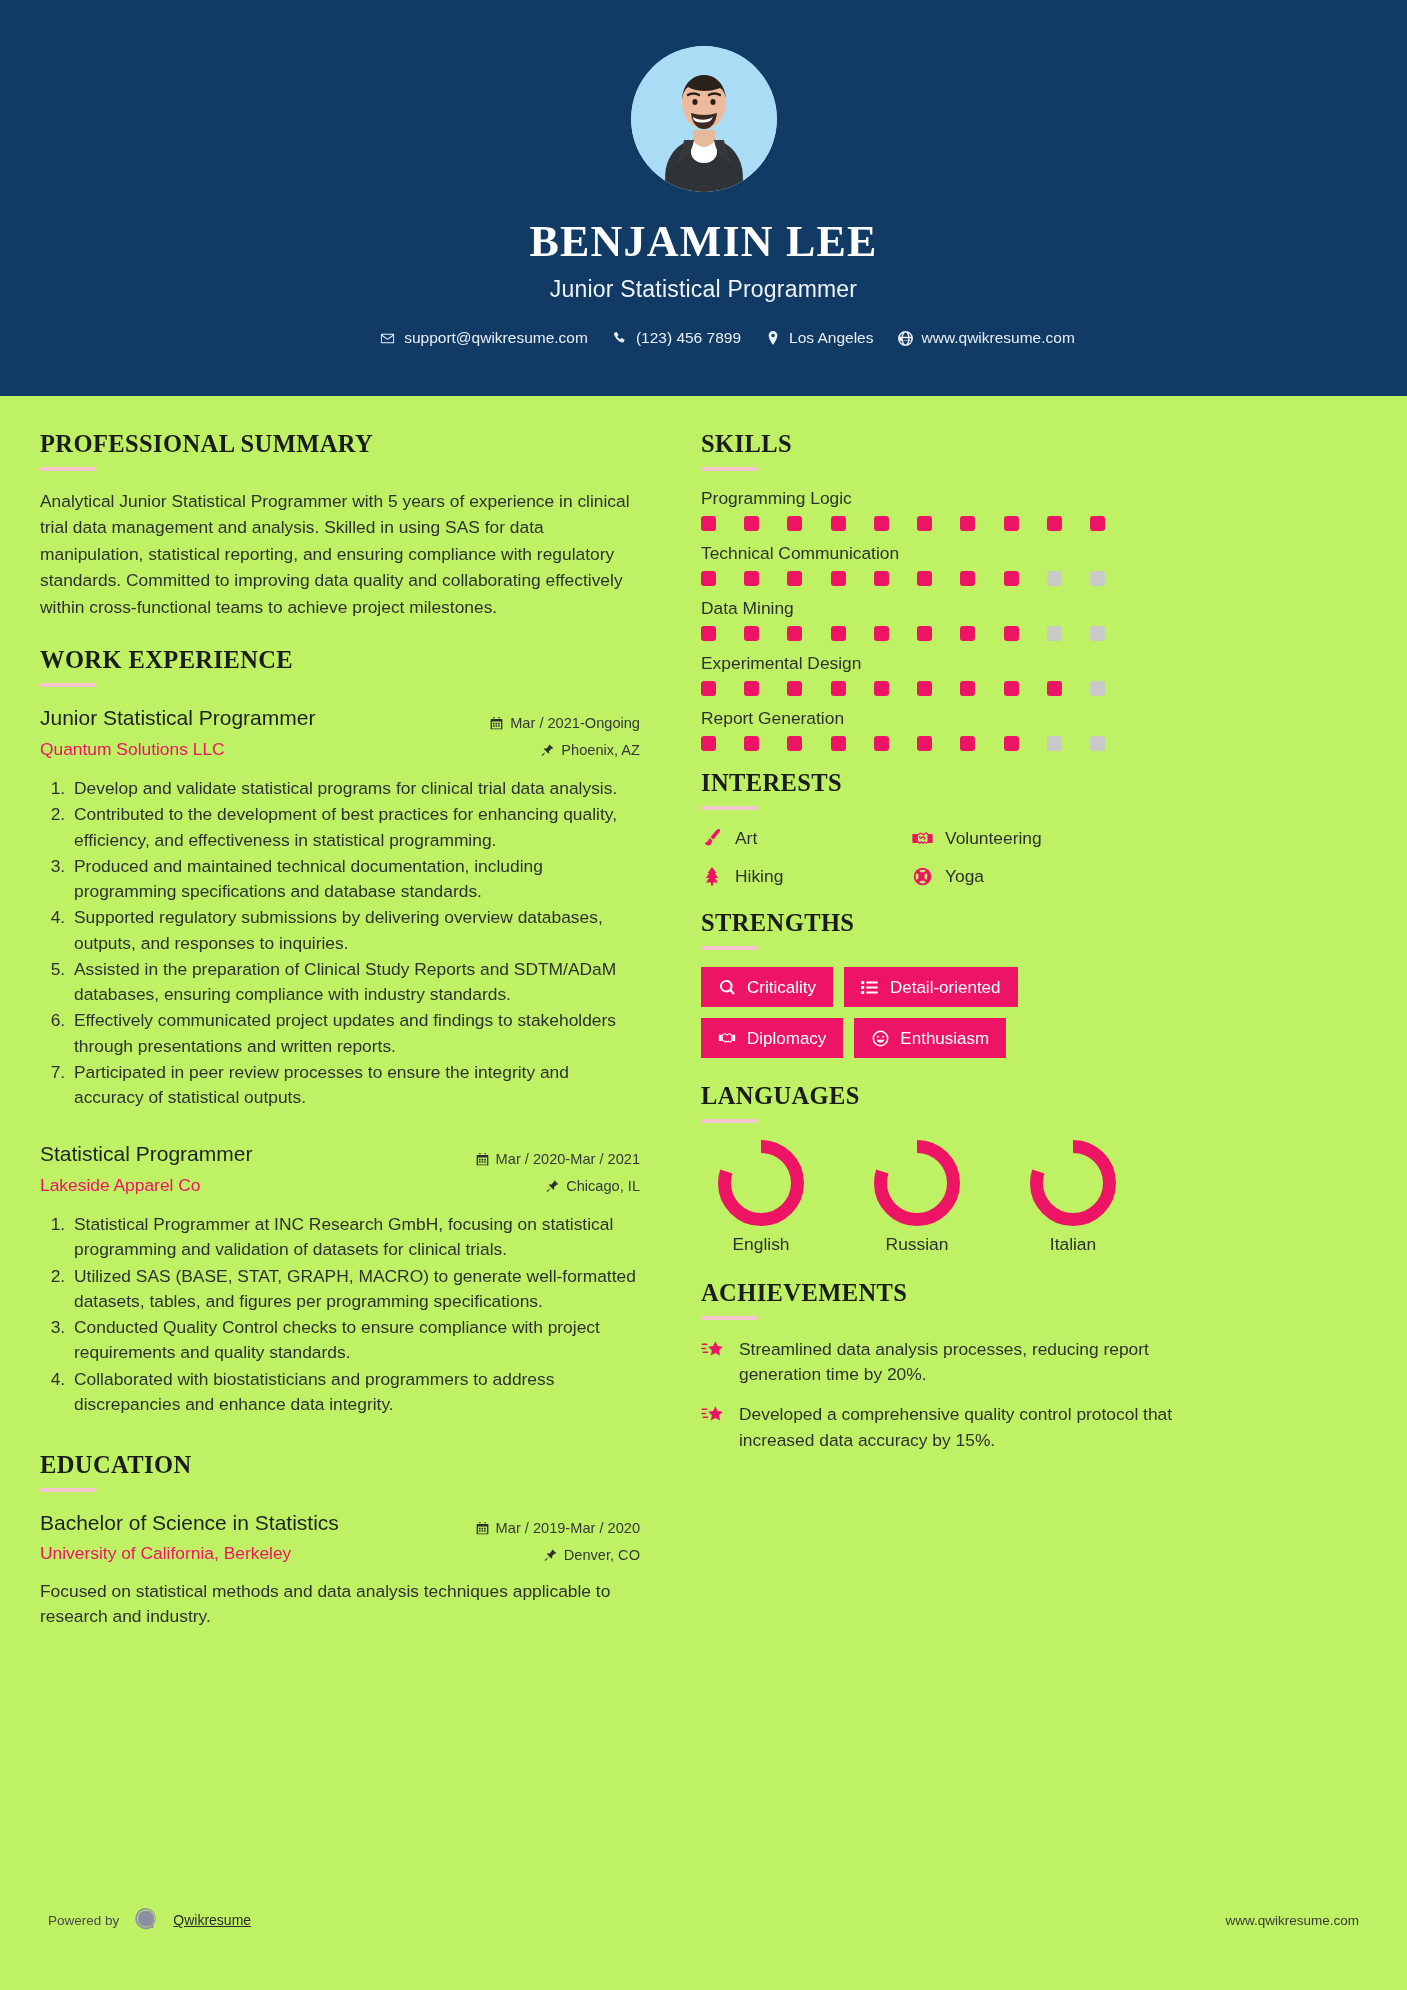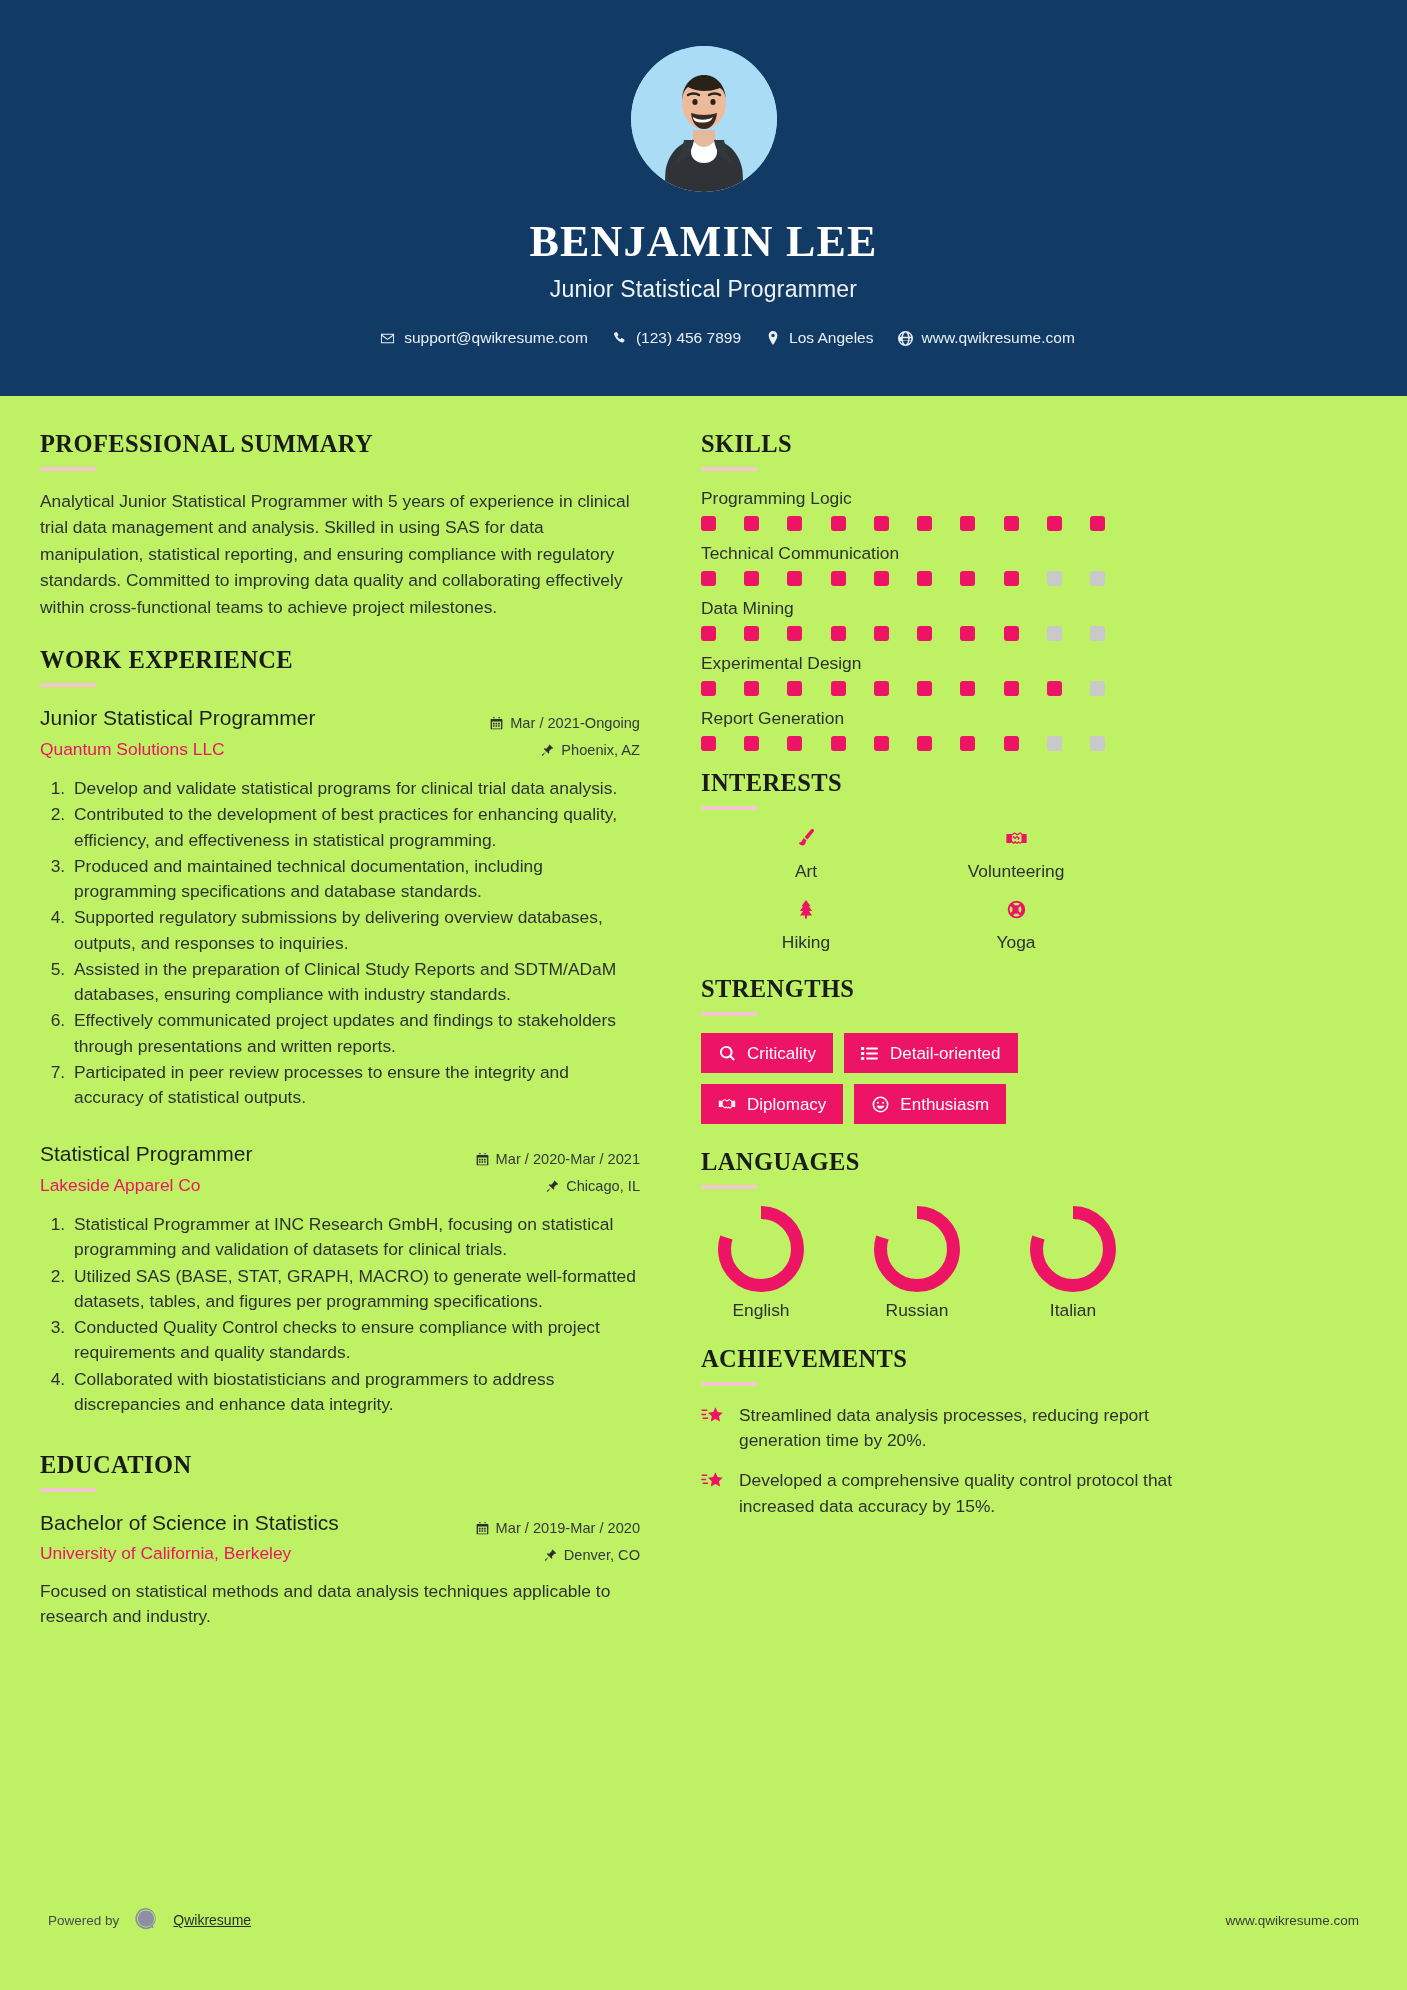--- a/index.html
+++ b/index.html
@@ -185,21 +185,20 @@
     row-gap: 16px;
     width: 420px;
     margin-bottom: 6px;
   }
   .interest {
     display: flex;
     align-items: center;
     gap: 12px;
     font-size: 17.4px;
     color: #2f3031;
-    flex-direction: column;
   }
   .interest .i-ico { width: 22px; height: 22px; display: inline-flex; align-items: center; justify-content: center; }
   .interest .i-ico svg { fill: #ee1465; }
 
   
   .strengths-wrap {
     display: flex;
     flex-wrap: wrap;
     gap: 11px;
     width: 430px;

